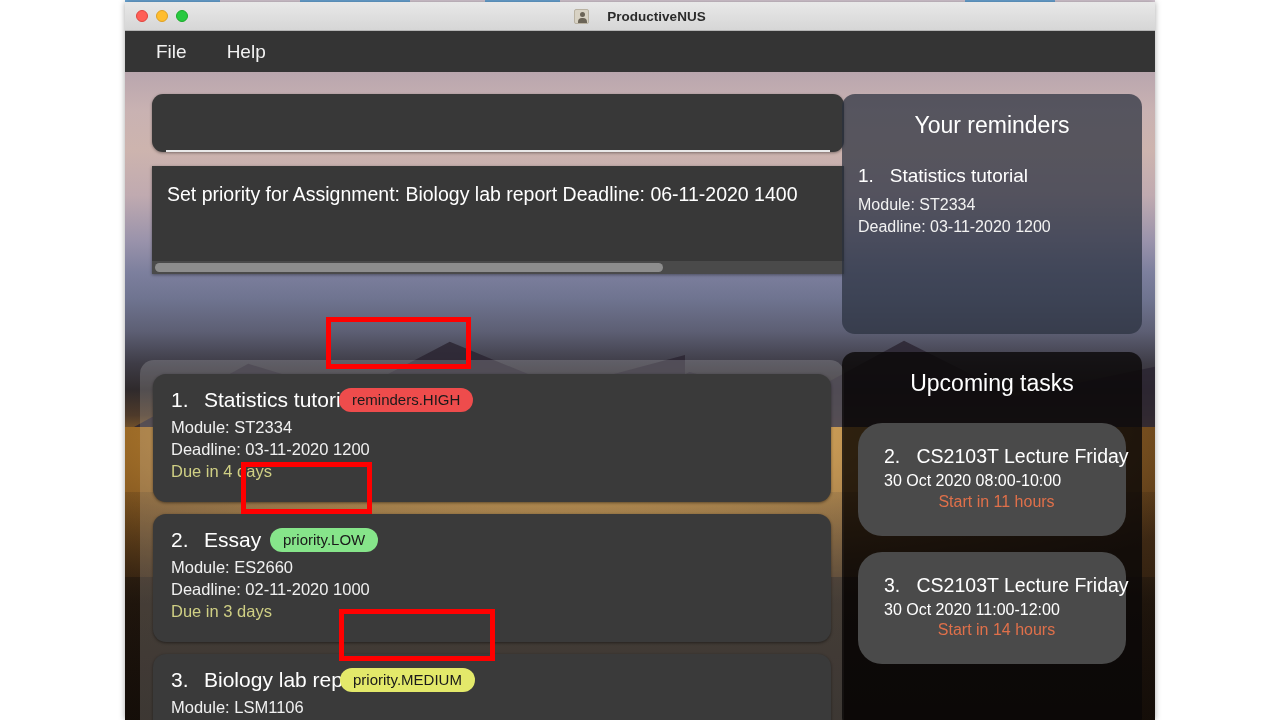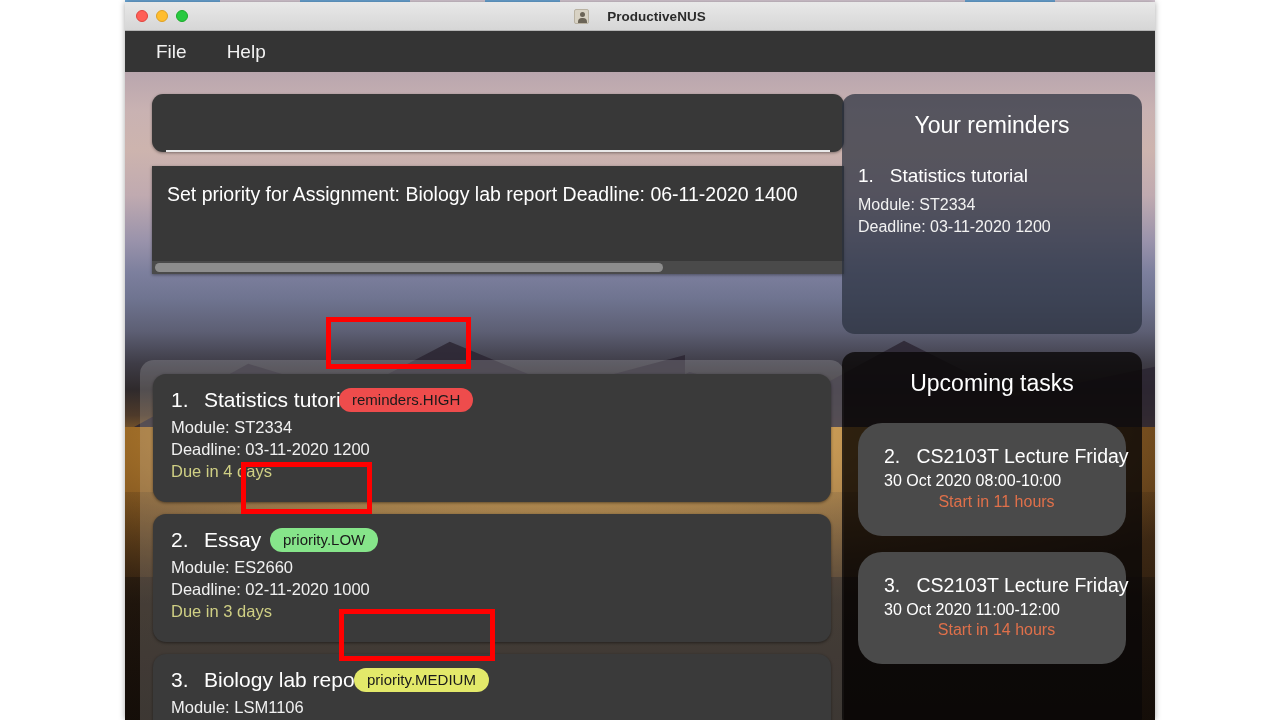--- a/index.html
+++ b/index.html
@@ -262,21 +262,21 @@
     border-radius: 999px;
     padding: 3px 13px 4px 13px;
     font-size: 15px;
     color: #1a1a1a;
     white-space: nowrap;
     position: absolute;
     top: 14px;
   }
   .pill.high   { background: #ee4c4c; left: 186px; }
   .pill.low    { background: #86e58a; left: 117px; }
-  .pill.medium { background: #e3e96a; left: 201px; }
+  .pill.medium { background: #e3e96a; left: 187px; }
 
   .task-meta {
     color: #f0f0f0;
     font-size: 16.5px;
     line-height: 1.33;
   }
   .task-due {
     color: #cfcf84;
     font-size: 16.5px;
     margin-top: 1px;

